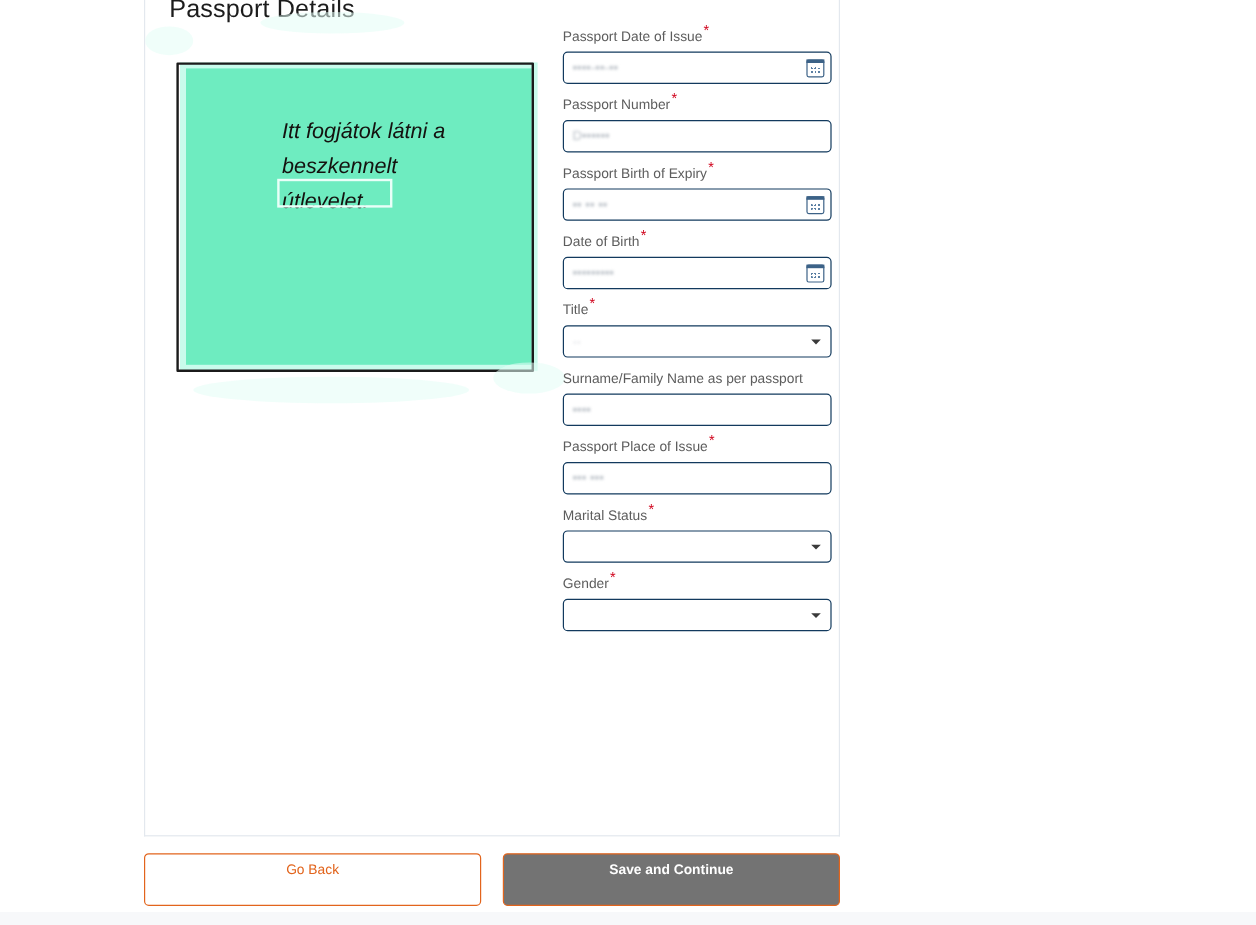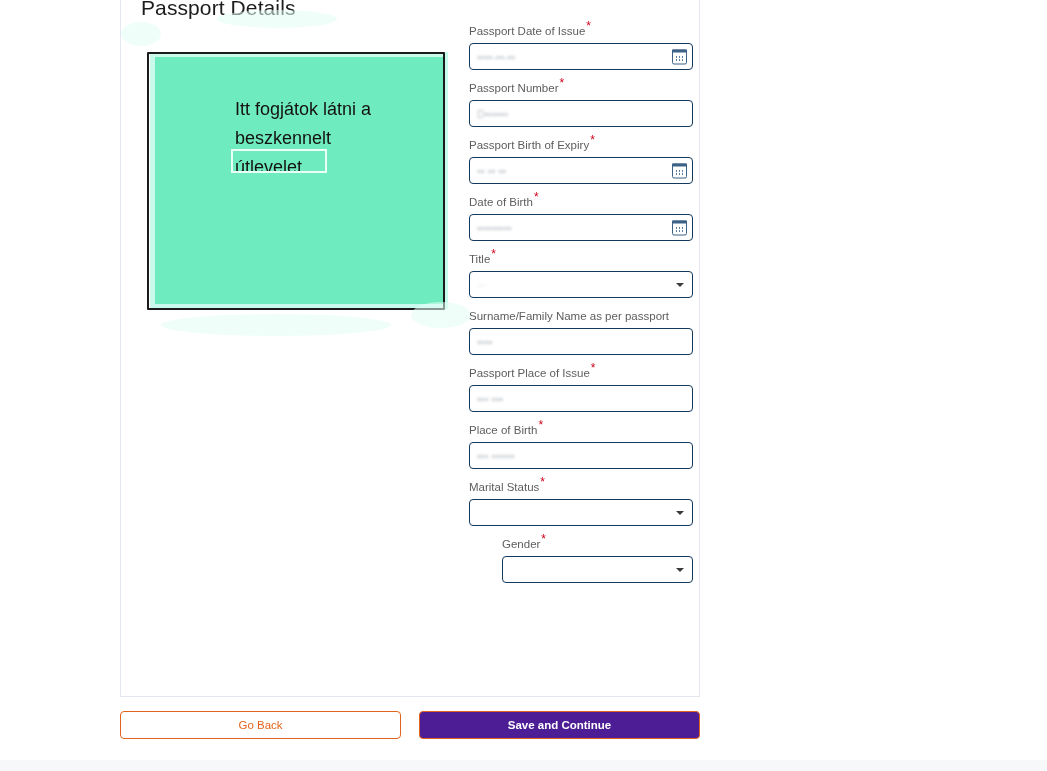--- a/index.html
+++ b/index.html
@@ -39,20 +39,21 @@
     white-space: nowrap;
   }
 
   
   .scan-wrap {
     position: absolute;
     left: 26px;
     top: 70px;
     width: 298px;
     height: 258px;
+    font-style: italic;
   }
   .scan-frame {
     position: absolute;
     inset: 0;
     border: 2px solid #1b1b1b;
     border-radius: 1px;
     box-sizing: border-box;
   }
   .scan-inner {
     position: absolute;
@@ -91,21 +92,21 @@
   }
 
   
   .form-col {
     position: absolute;
     left: 348px;
     top: 42px;
     width: 224px;
   }
   .field { margin-bottom: 11px; }
-  .field:last-child { margin-bottom: 0; margin-left: 33px; }
+  .field:last-child { margin-bottom: 0; }
 
   .field-label {
     display: block;
     font-size: 11.5px;
     color: #5d5d5d;
     margin-bottom: 5px;
     line-height: 14px;
     white-space: nowrap;
   }
   .req {
@@ -207,42 +208,42 @@
     left: 12px;
     bottom: 2px;
     width: 88px;
     height: 3px;
     background: #ffffff;
   }
 
   
   .btn {
     position: absolute;
-    height: 28px;
+    height: 44px;
     border-radius: 4px;
     box-sizing: border-box;
     font-size: 11.5px;
     line-height: 26px;
     text-align: center;
     cursor: pointer;
     user-select: none;
   }
   .btn-back {
     left: 120px;
     top: 711px;
     width: 281px;
     background: #fff;
     border: 1.5px solid #e2641c;
     color: #e2641c;
   }
   .btn-save {
     left: 419px;
     top: 711px;
     width: 281px;
-    background: #4c1d95;
+    background: #737373;
     border: 1.5px solid #e2641c;
     color: #ffffff;
     font-weight: bold;
   }
 
   
   .footer-strip {
     position: absolute;
     left: 0;
     top: 760px;
@@ -329,27 +330,20 @@
         </div>
       </div>
       <div class="field">
         <label class="field-label"><span>Passport Place of Issue</span><span class="req">*</span></label>
         <div class="ctrl">
           <input type="text" placeholder="" style="">
           <span class="ghost">•••  •••</span>
         </div>
       </div>
       <div class="field">
-        <label class="field-label"><span>Place of Birth</span><span class="req">*</span></label>
-        <div class="ctrl">
-          <input type="text" placeholder="" style="">
-          <span class="ghost">••• ••••••</span>
-        </div>
-      </div>
-      <div class="field">
         <label class="field-label"><span>Marital Status</span><span class="req">*</span></label>
         <div class="ctrl select">
           <div class="value" style="line-height: 25px;"></div>
           <span class="caret"></span>
         </div>
       </div>
       <div class="field">
         <label class="field-label"><span>Gender</span><span class="req">*</span></label>
         <div class="ctrl select">
           <div class="value" style="line-height: 25px;"></div>

